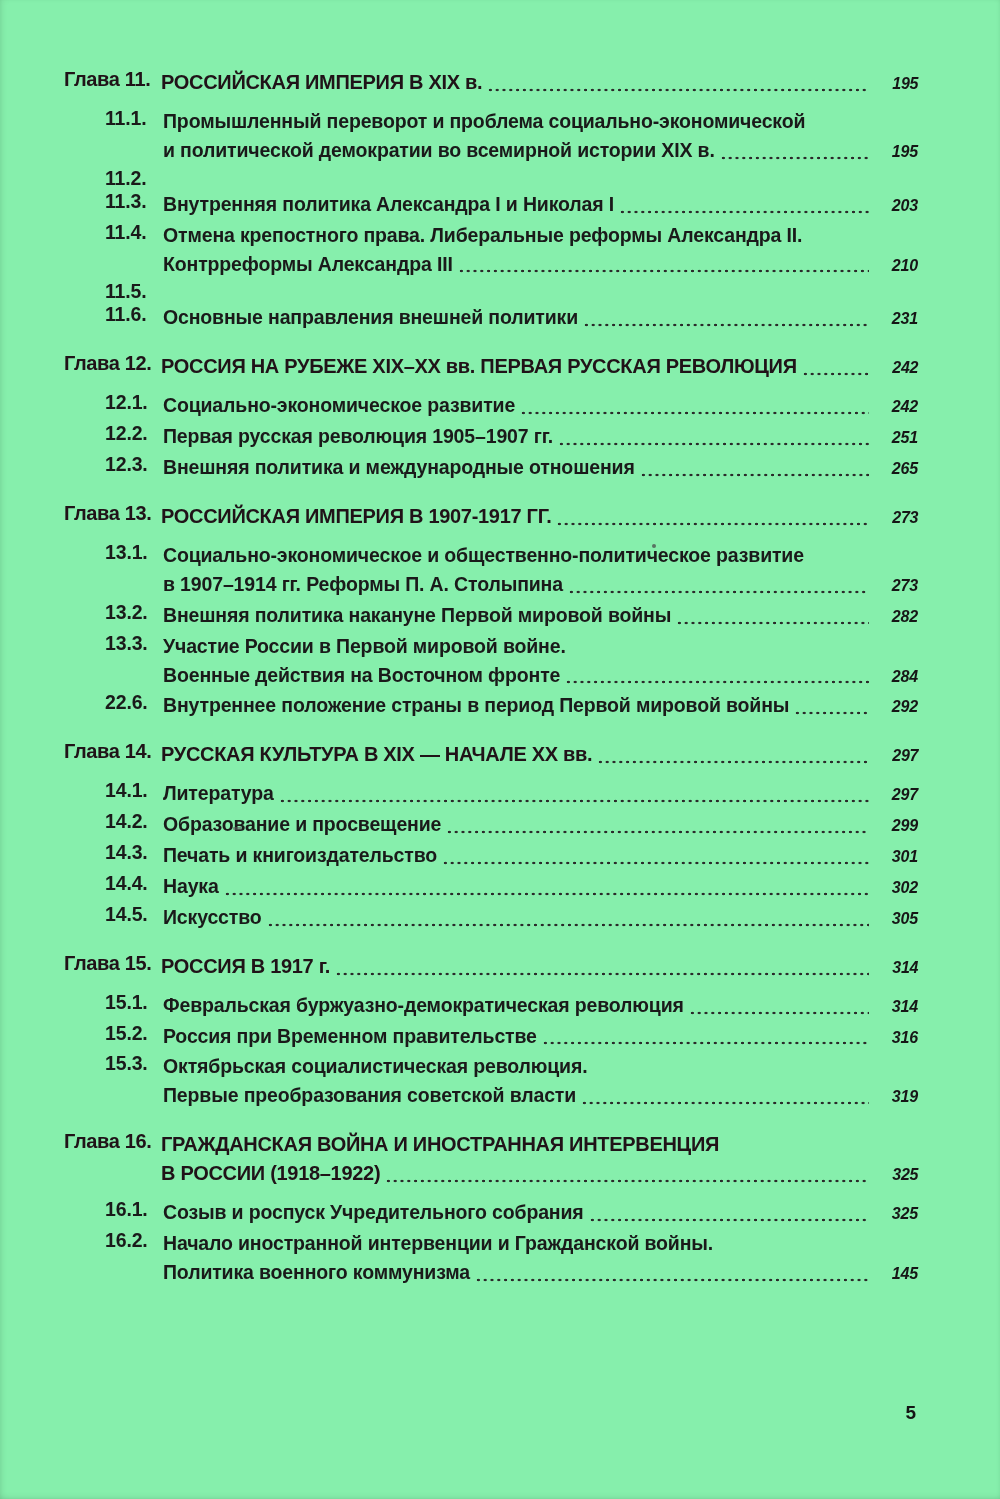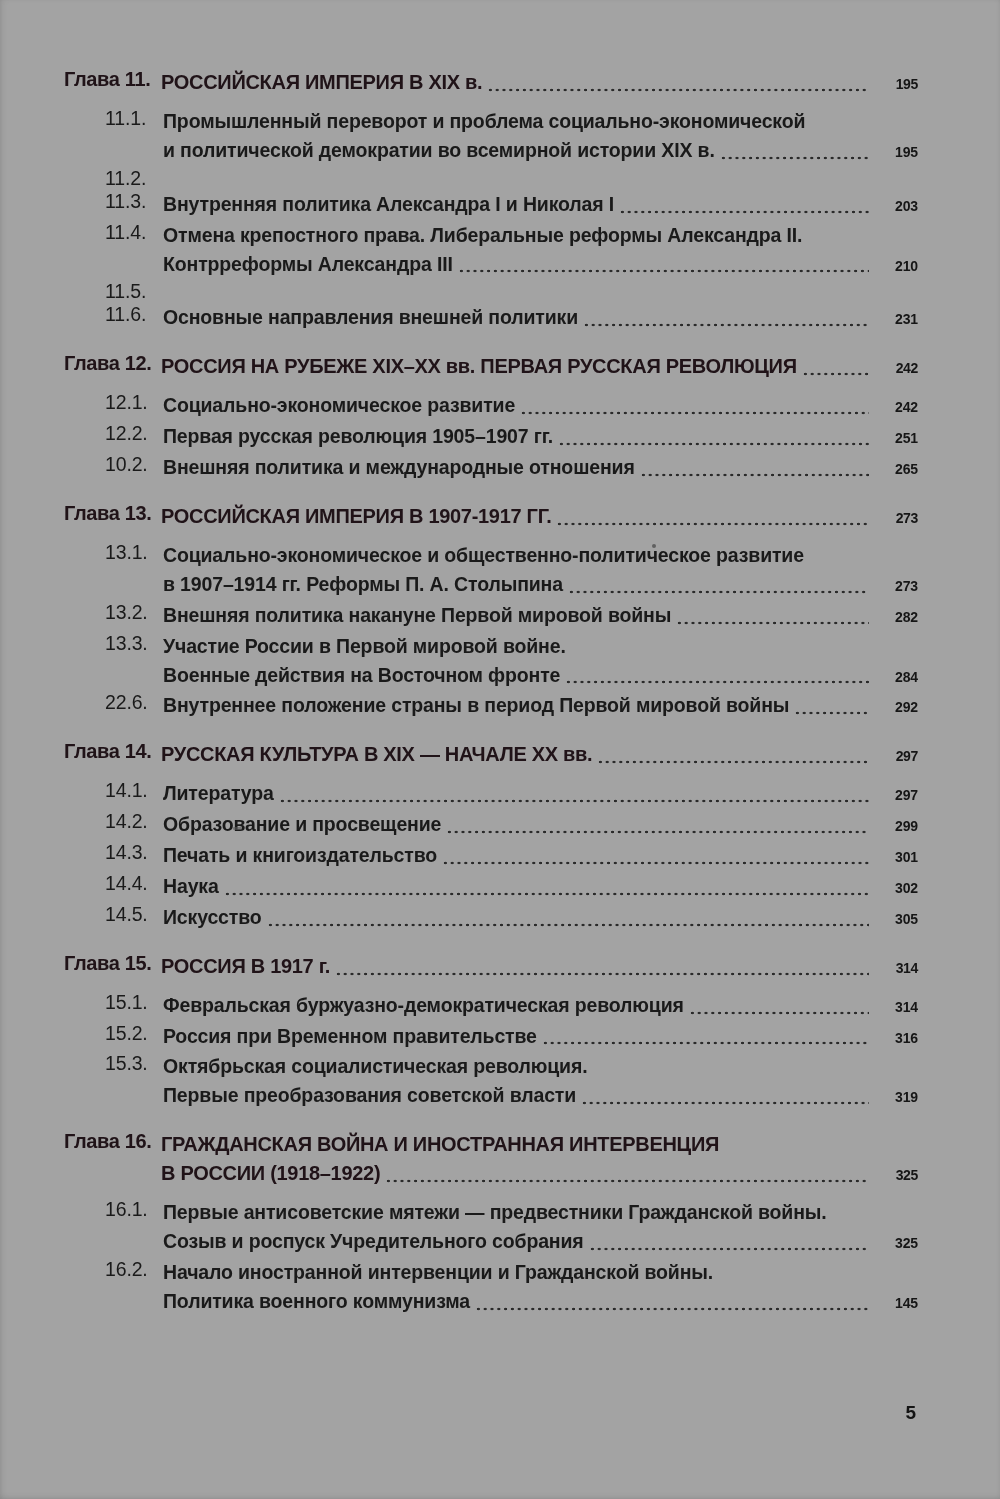--- a/index.html
+++ b/index.html
@@ -1,21 +1,21 @@
 <!DOCTYPE html>
 <html lang="ru"><head>
 <meta charset="utf-8">
 <style>
   html, body { margin: 0; padding: 0; background: #e8e8e6; }
   .page {
     position: relative;
     width: 1000px;
     height: 1499px;
     margin: 0 auto;
-    background: #a3a3a3;
+    background: #86efac;
     overflow: hidden;
     font-family: "Liberation Sans", "DejaVu Sans", sans-serif;
     color: #1a1a1a;
   }
   
   .page::before {
     content: "";
     position: absolute; inset: 0;
     pointer-events: none;
     box-shadow: inset 4px 0 8px -5px rgba(0,0,0,.18),
@@ -34,21 +34,21 @@
   .entry .num { flex: 0 0 58px; }
   .entry .body { flex: 1 1 auto; min-width: 0; }
 
   .entry.head { margin-bottom: 8px; }
   .entry.head .num { flex: 0 0 97px; }
 
   .line { display: flex; align-items: baseline; line-height: 28.9px; }
 
   
   .sub { padding-left: 41px; font-size: 19.5px; font-weight: 600; letter-spacing: -0.15px; }
-  .sub .num { font-weight: 400; }
+  .sub .num { font-weight: 700; }
 
   
   .head { font-size: 20px; font-weight: 700; letter-spacing: -0.35px; color: #201318; }
   .head .txt { letter-spacing: -0.3px; text-align: right; }
 
   .txt { white-space: nowrap; }
 
   .leader {
     flex: 1 1 auto;
     min-width: 14px;
@@ -58,22 +58,23 @@
     background-image: radial-gradient(circle, #2a2a2a 1.25px, rgba(0,0,0,0) 1.55px);
     background-size: 6.8px 6px;
     background-repeat: repeat-x;
     background-position: left 1px bottom 6px;
   }
   .pg {
     flex: 0 0 auto;
     min-width: 42px;
     text-align: right;
     font-weight: 600;
-    font-size: 14px;
+    font-size: 16px;
     color: #161616;
+    font-style: italic;
   }
   .head .pg { font-weight: 600; }
 
   .folio {
     position: absolute;
     top: 1402px;
     right: 84px;
     font-size: 19px;
     font-weight: 700;
     color: #141414;
@@ -185,21 +186,21 @@
           <span class="num">12.2.</span>
           <div class="body">
             <div class="line">
               <span class="txt">Первая русская революция 1905–1907 гг.</span>
               <span class="leader"></span>
               <span class="pg">251</span>
             </div>
           </div>
         </div>
         <div class="entry sub">
-          <span class="num">10.2.</span>
+          <span class="num">12.3.</span>
           <div class="body">
             <div class="line">
               <span class="txt">Внешняя политика и международные отношения</span>
               <span class="leader"></span>
               <span class="pg">265</span>
             </div>
           </div>
         </div>
       </div>
       <div class="chapter">
@@ -377,23 +378,20 @@
             <div class="line">
               <span class="txt">В РОССИИ (1918–1922)</span>
               <span class="leader"></span>
               <span class="pg">325</span>
             </div>
           </div>
         </div>
         <div class="entry sub">
           <span class="num">16.1.</span>
           <div class="body">
-            <div class="line">
-              <span class="txt">Первые антисоветские мятежи — предвестники Гражданской войны.</span>
-            </div>
             <div class="line">
               <span class="txt">Созыв и роспуск Учредительного собрания</span>
               <span class="leader"></span>
               <span class="pg">325</span>
             </div>
           </div>
         </div>
         <div class="entry sub">
           <span class="num">16.2.</span>
           <div class="body">

